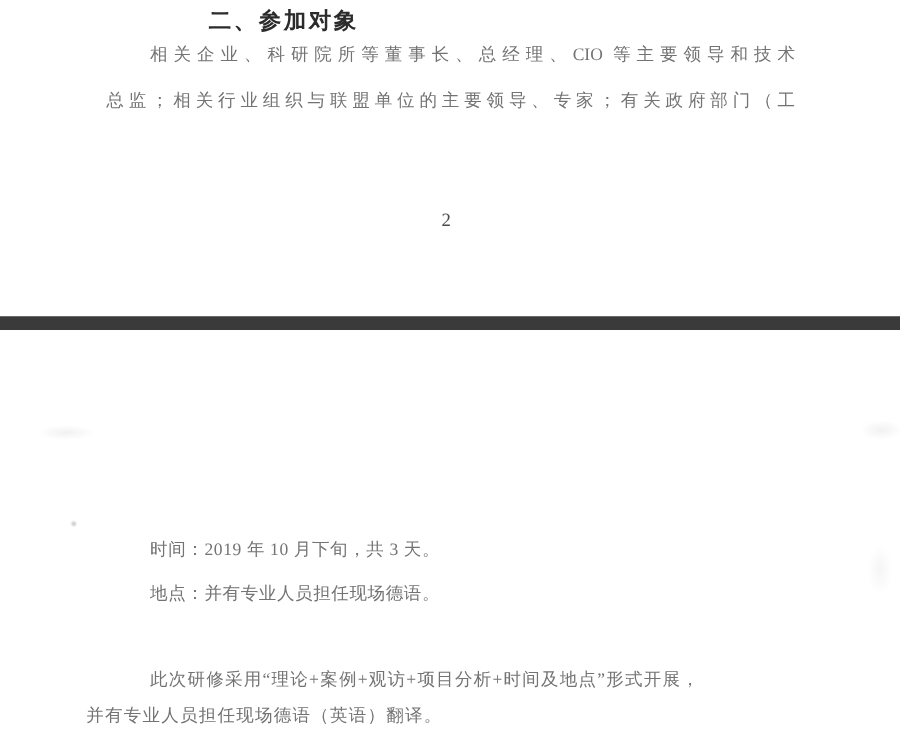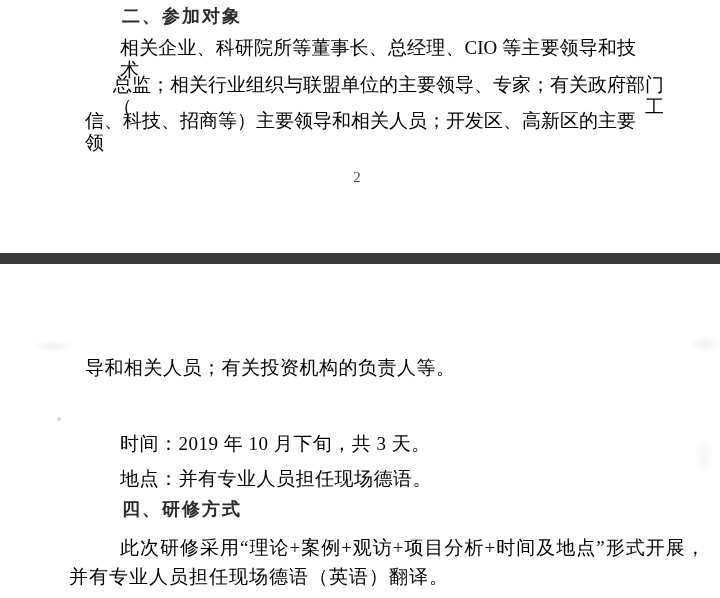--- a/index.html
+++ b/index.html
@@ -18,40 +18,41 @@
   .page {
     position: absolute;
     left: 0;
     width: 720px;
   }
   .page-top    { top: 0;    height: 253px; }
   .page-bottom { top: 264px; height: 334px; }
 
   .txt {
     position: absolute;
-    font-size: 19px;
+    font-size: 14px;
     line-height: 1.15;
-    color: #000000;
+    color: #737373;
     letter-spacing: 0.5px;
     white-space: nowrap;
   }
   .txt.justified {
     white-space: normal;
     text-align: justify;
     text-align-last: justify;
     letter-spacing: 0;
   }
   .heading {
     position: absolute;
     font-size: 18px;
     line-height: 1.15;
     font-weight: bold;
     color: #2b2b2b;
     letter-spacing: 2px;
     white-space: nowrap;
+    margin-left: 45px;
   }
   .page-number {
     position: absolute;
     left: 0;
     width: 714px;
     text-align: center;
     font-size: 15px;
     color: #4a4a4a;
   }
   .separator {
@@ -77,32 +78,29 @@
     background: radial-gradient(ellipse at center, rgba(130,130,130,0.08), rgba(130,130,130,0) 70%); }
 </style>
 </head>
 <body>
 
 <div class="canvas">
 
   <section class="page page-top">
     <div class="heading" style="left:122px; top:6px;">二、参加对象</div>
     <div class="txt justified" style="left:120px; top:37px; width:516px;">相关企业、科研院所等董事长、总经理、CIO 等主要领导和技术</div>
-    <div class="txt justified" style="left:85px; top:74px; width:551px;margin-left:28px;">总监；相关行业组织与联盟单位的主要领导、专家；有关政府部门（工</div>
-    <div class="txt justified" style="left:85px; top:110px; width:551px;">信、科技、招商等）主要领导和相关人员；开发区、高新区的主要领</div>
+    <div class="txt justified" style="left:85px; top:74px; width:551px;">总监；相关行业组织与联盟单位的主要领导、专家；有关政府部门（工</div>
     <div class="page-number" style="top:169px;">2</div>
   </section>
 
   <div class="separator"></div>
 
   <section class="page page-bottom">
-    <div class="txt" style="left:85px; top:93px;">导和相关人员；有关投资机构的负责人等。</div>
     <div class="txt" style="left:120px; top:169px;">时间：2019 年 10 月下旬，共 3 天。</div>
     <div class="txt" style="left:120px; top:204px;">地点：并有专业人员担任现场德语。</div>
-    <div class="heading" style="left:122px; top:235px;">四、研修方式</div>
     <div class="txt" style="left:120px; top:273px; letter-spacing:1px;">此次研修采用“理论+案例+观访+项目分析+时间及地点”形式开展，</div>
     <div class="txt" style="left:69px; top:302px; letter-spacing:1px;">并有专业人员担任现场德语（英语）翻译。</div>
   </section>
 
   <div class="artifact a1"></div>
   <div class="artifact a2"></div>
   <div class="artifact a3"></div>
   <div class="artifact a4"></div>
 
 </div>

